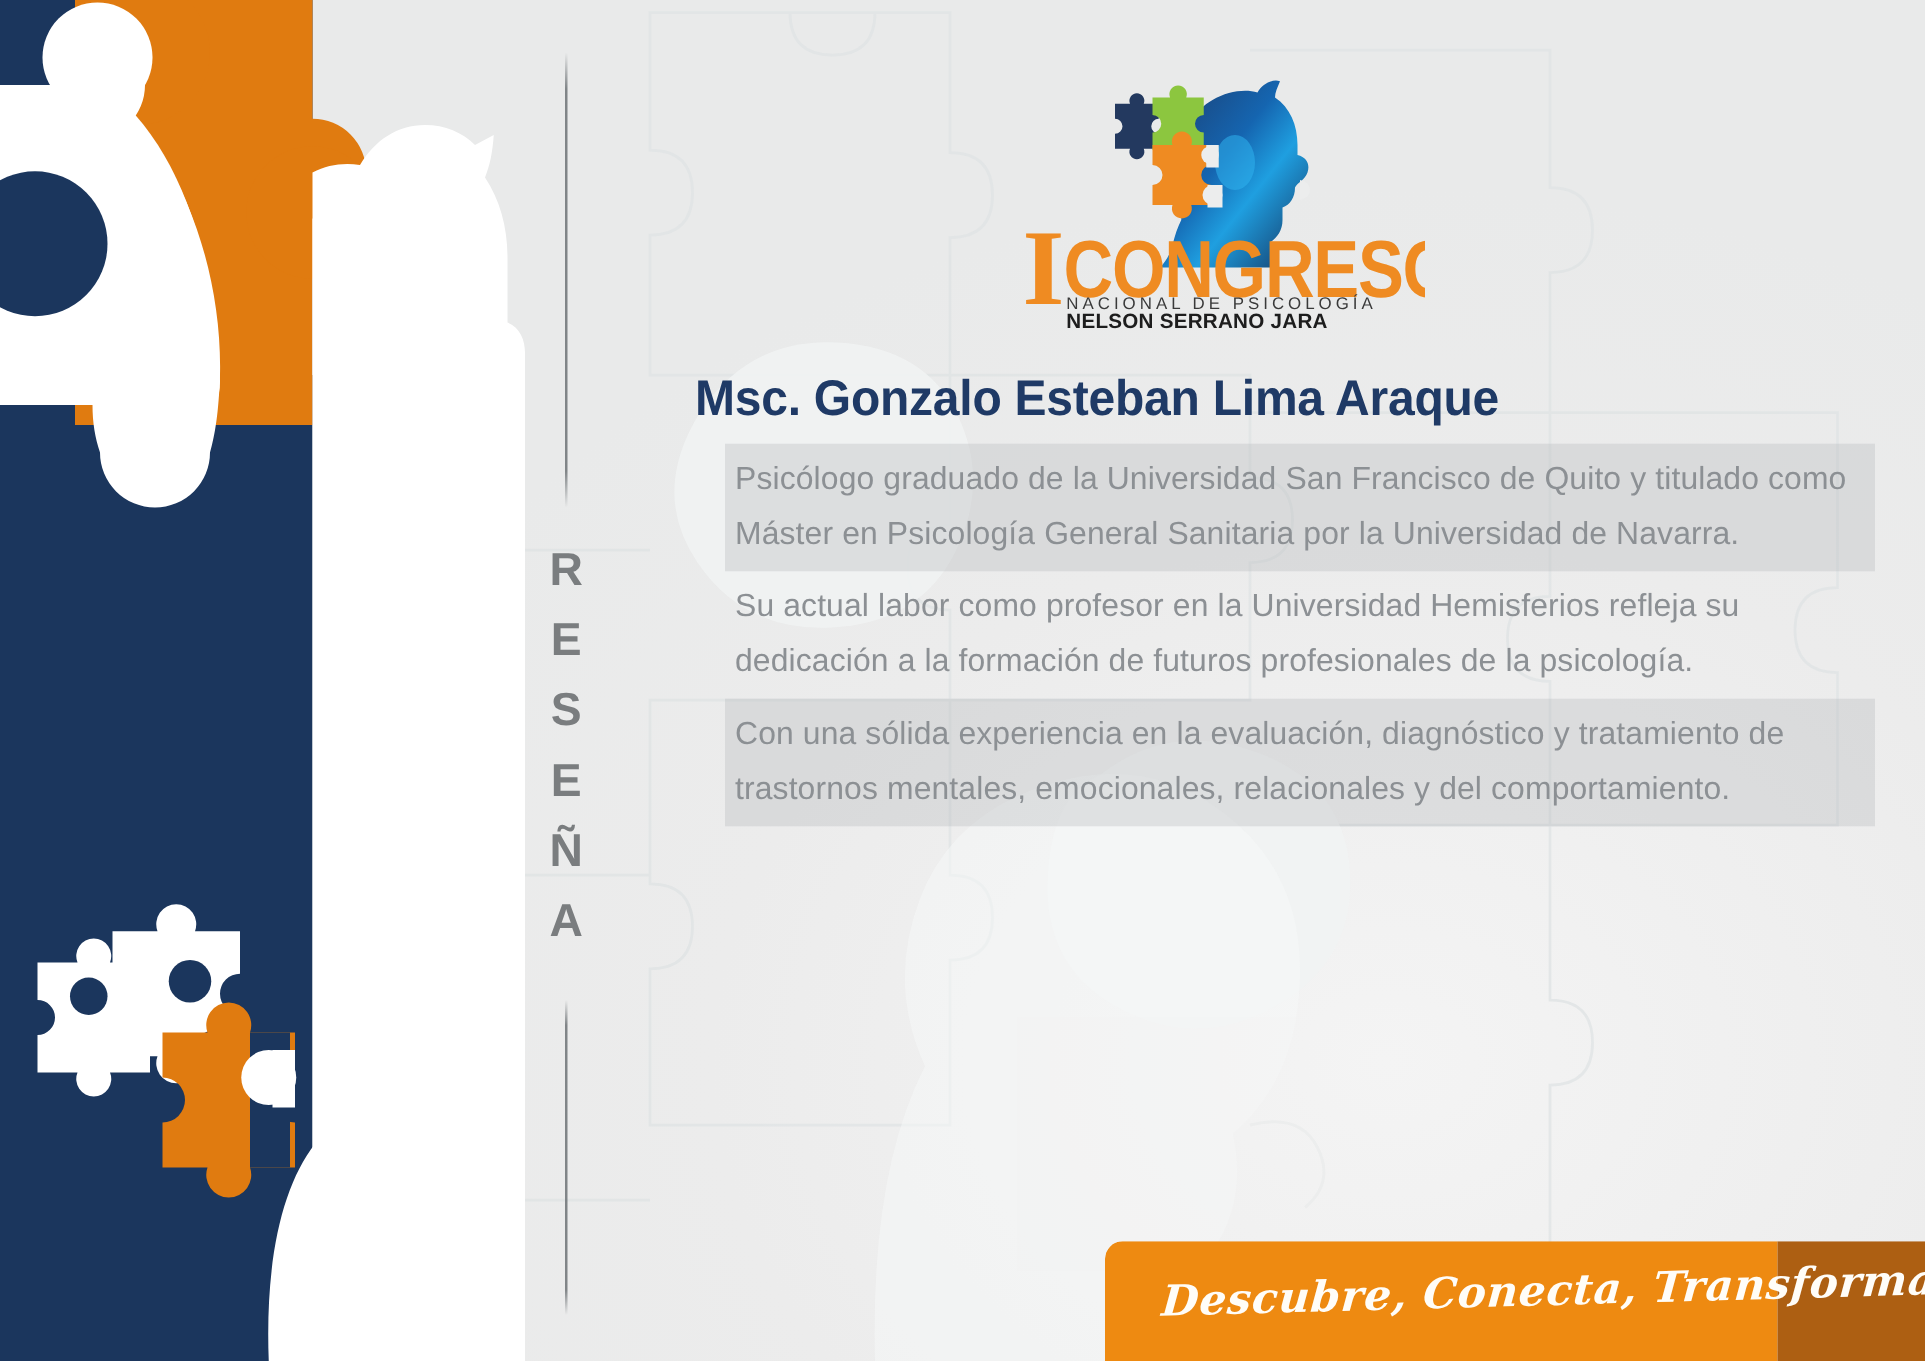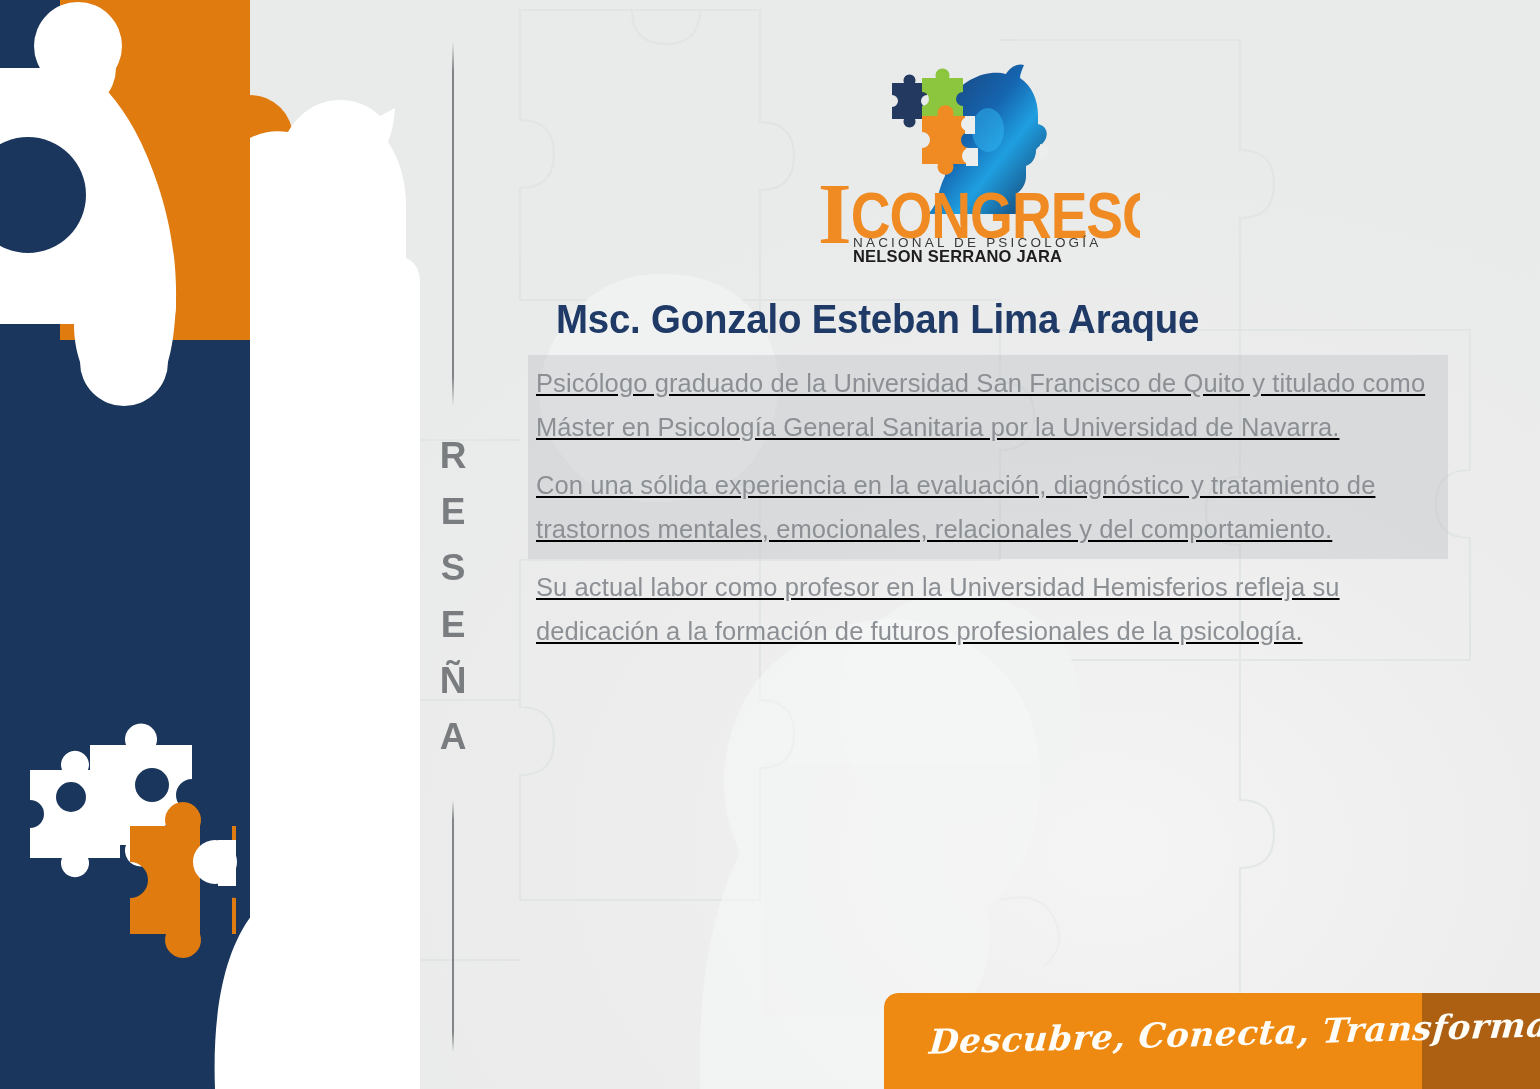--- a/index.html
+++ b/index.html
@@ -51,21 +51,21 @@
   
   #title {
     position:absolute; left:556px; top:297px; width:900px;
     font-size:40px; font-weight:bold; color:#1f3a66;
     letter-spacing:-.2px; white-space:nowrap;
     font-family:"Liberation Sans", sans-serif;
     transform:scaleX(.96); transform-origin:left center;
   }
 
   
-  #body-text { position:absolute; left:528px; top:355px; width:920px;text-decoration:underline; }
+  #body-text { position:absolute; left:580px; top:355px; width:920px; }
   .para {
     font-size:25.5px; line-height:44px; color:#8c9094;
     padding:6px 8px 8px 8px;
     letter-spacing:.1px;
   }
   .para.band { background:rgba(182,186,189,.34); }
 
   
   #banner {
     position:absolute; left:884px; top:993px; width:656px; height:96px;
@@ -274,22 +274,22 @@
 
     <text x="43" y="189" font-family="'Liberation Sans', sans-serif" font-size="13.5" fill="#3a3a3a" letter-spacing="3.2">NACIONAL DE PSICOLOGÍA</text>
 
     <text x="43" y="204" font-family="'Liberation Sans', sans-serif" font-size="16.5" font-weight="bold" fill="#1d1d1d" letter-spacing="0.2">NELSON SERRANO JARA</text>
   </svg>
 
   <div id="title">Msc. Gonzalo Esteban Lima Araque</div>
 
   <div id="body-text">
     <p class="para band">Psicólogo graduado de la Universidad San Francisco de Quito y titulado como Máster en Psicología General Sanitaria por la Universidad de Navarra.</p>
+    <p class="para">Su actual labor como profesor en la Universidad Hemisferios refleja su dedicación a la formación de futuros profesionales de la psicología.</p>
     <p class="para band">Con una sólida experiencia en la evaluación, diagnóstico y tratamiento de trastornos mentales, emocionales, relacionales y del comportamiento.</p>
-    <p class="para">Su actual labor como profesor en la Universidad Hemisferios refleja su dedicación a la formación de futuros profesionales de la psicología.</p>
   </div>
 
   <div id="banner">
     <div id="banner-main"></div>
     <div id="banner-dark"></div>
     <div id="banner-text">Descubre, Conecta, Transforma...</div>
   </div>
 
 </div>
 

